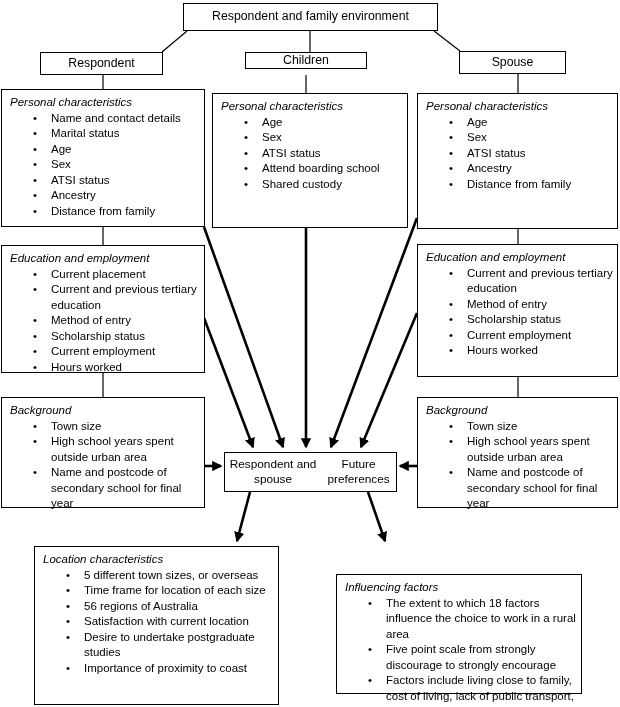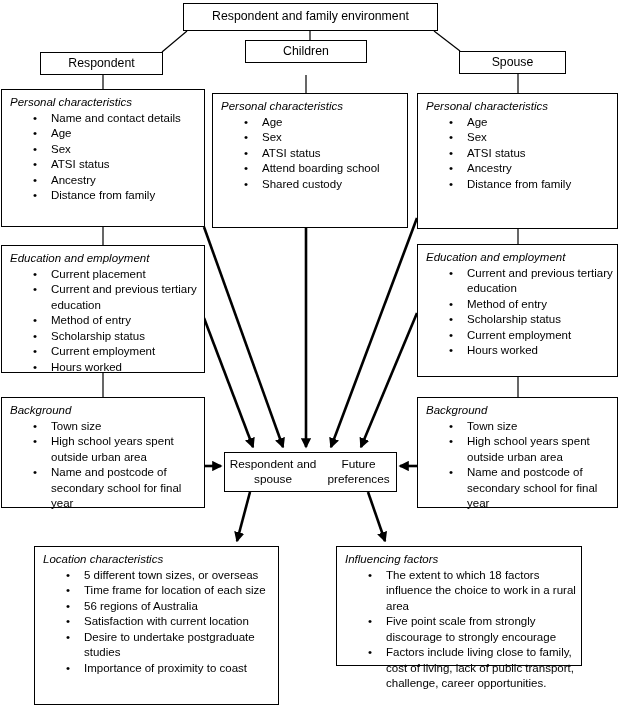--- a/index.html
+++ b/index.html
@@ -60,31 +60,32 @@
     </g>
   </svg>
 
   <div class="box hdr" style="left:183px;top:3px;width:255px;height:28px">
     <span>Respondent and family environment</span>
   </div>
 
   <div class="box hdr" style="left:40px;top:52px;width:123px;height:23px">
     <span>Respondent</span>
   </div>
-  <div class="box hdr" style="left:245px;top:40px;width:122px;height:23px">
+  <div class="box hdr" style="left:245px;top:52px;width:122px;height:17px">
     <span>Children</span>
   </div>
   <div class="box hdr" style="left:459px;top:51px;width:107px;height:23px">
     <span>Spouse</span>
   </div>
 
   <div class="box" style="left:1px;top:89px;width:204px;height:138px">
     <div class="title">Personal characteristics</div>
     <ul class="bullets">
         <li>Name and contact details</li>
+        <li>Marital status</li>
         <li>Age</li>
         <li>Sex</li>
         <li>ATSI status</li>
         <li>Ancestry</li>
         <li>Distance from family</li>
       </ul>
   </div>
   <div class="box" style="left:1px;top:245px;width:204px;height:128px">
     <div class="title">Education and employment</div>
     <ul class="bullets">
@@ -154,21 +155,21 @@
     <div class="title">Location characteristics</div>
     <ul class="bullets">
         <li>5 different town sizes, or overseas</li>
         <li>Time frame for location of each size</li>
         <li>56 regions of Australia</li>
         <li>Satisfaction with current location</li>
         <li>Desire to undertake postgraduate studies</li>
         <li>Importance of proximity to coast</li>
       </ul>
   </div>
-  <div class="box" style="left:336px;top:546px;width:246px;height:120px">
+  <div class="box" style="left:336px;top:574px;width:246px;height:120px">
     <div class="title">Influencing factors</div>
     <ul class="bullets">
         <li>The extent to which 18 factors influence the choice to work in a rural area</li>
         <li>Five point scale from strongly discourage to strongly encourage</li>
         <li>Factors include living close to family, cost of living, lack of public transport, challenge, career opportunities.</li>
       </ul>
   </div>
 
 </div>
 

